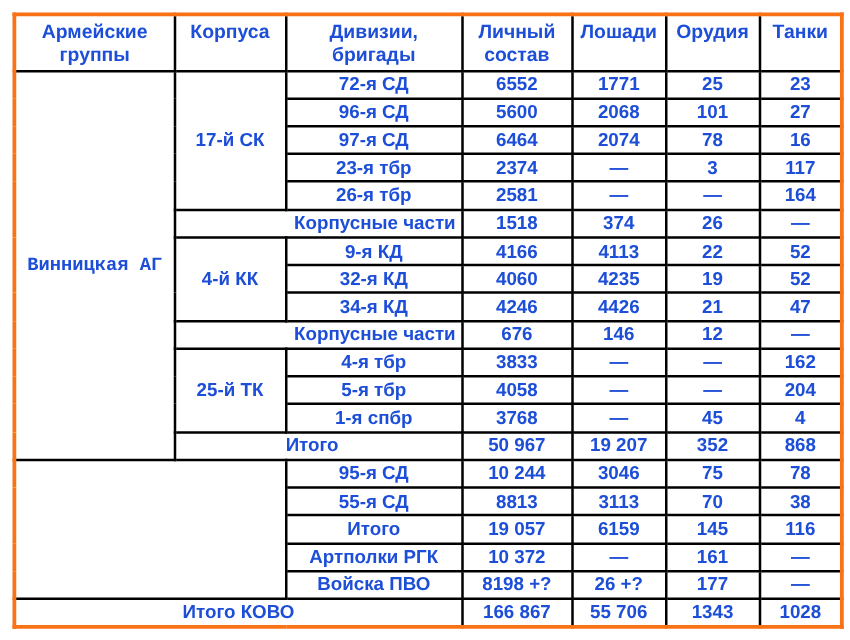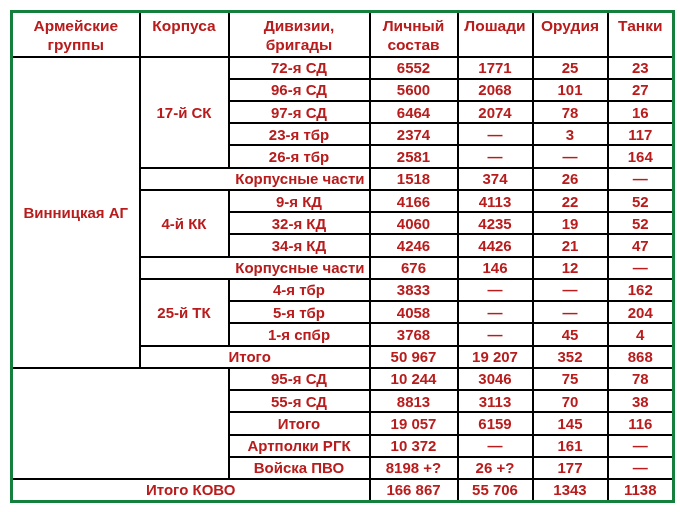--- a/index.html
+++ b/index.html
@@ -3,39 +3,39 @@
 <meta charset="utf-8">
 <style>
   html, body { margin: 0; padding: 0; background: #ffffff; }
   body { width: 680px; height: 512px; position: relative; overflow: hidden;
          font-family: "Liberation Sans", sans-serif; }
   table.forces {
     position: absolute; left: 10px; top: 10px;
     width: 662px; height: 493px;
     border-collapse: collapse;
     table-layout: fixed;
-    border: 3px solid #15803d;
+    border: 3px solid #f97316;
     font-weight: bold;
     font-size: 15px;
-    color: #b91c1c;
+    color: #1d4ed8;
   }
   table.forces td, table.forces th {
     border: 2px solid #000;
     padding: 0 3px;
     text-align: center;
     vertical-align: middle;
     line-height: 17px;
     overflow: hidden;
     white-space: nowrap;
   }
   table.forces th { font-size: 15.5px; vertical-align: top; padding-top: 3px; line-height: 19px; white-space: normal; }
   tr.body-row { height: 21.5px; }
   tr.header-row { height: 42px; }
   td.left { text-align: left; padding-left: 6px; }
-  td.ag { vertical-align: middle; }
+  td.ag { vertical-align: middle; font-family: Liberation Mono, monospace; }
   td.nob-top { border-top: none; border-radius: 11px; }
   td.nob-bottom { border-bottom: none; }
 </style>
 </head>
 <body>
 
 <table class="forces">
   <colgroup>
     <col style="width:128px">
     <col style="width:89px">
@@ -196,16 +196,16 @@
     <td>26 +?</td>
     <td>177</td>
     <td>—</td>
   </tr>
 
   <tr class="body-row">
     <td colspan="3">Итого КОВО</td>
     <td>166 867</td>
     <td>55 706</td>
     <td>1343</td>
-    <td>1138</td>
+    <td>1028</td>
   </tr>
 </tbody>
   </table>
 
 </body></html>

